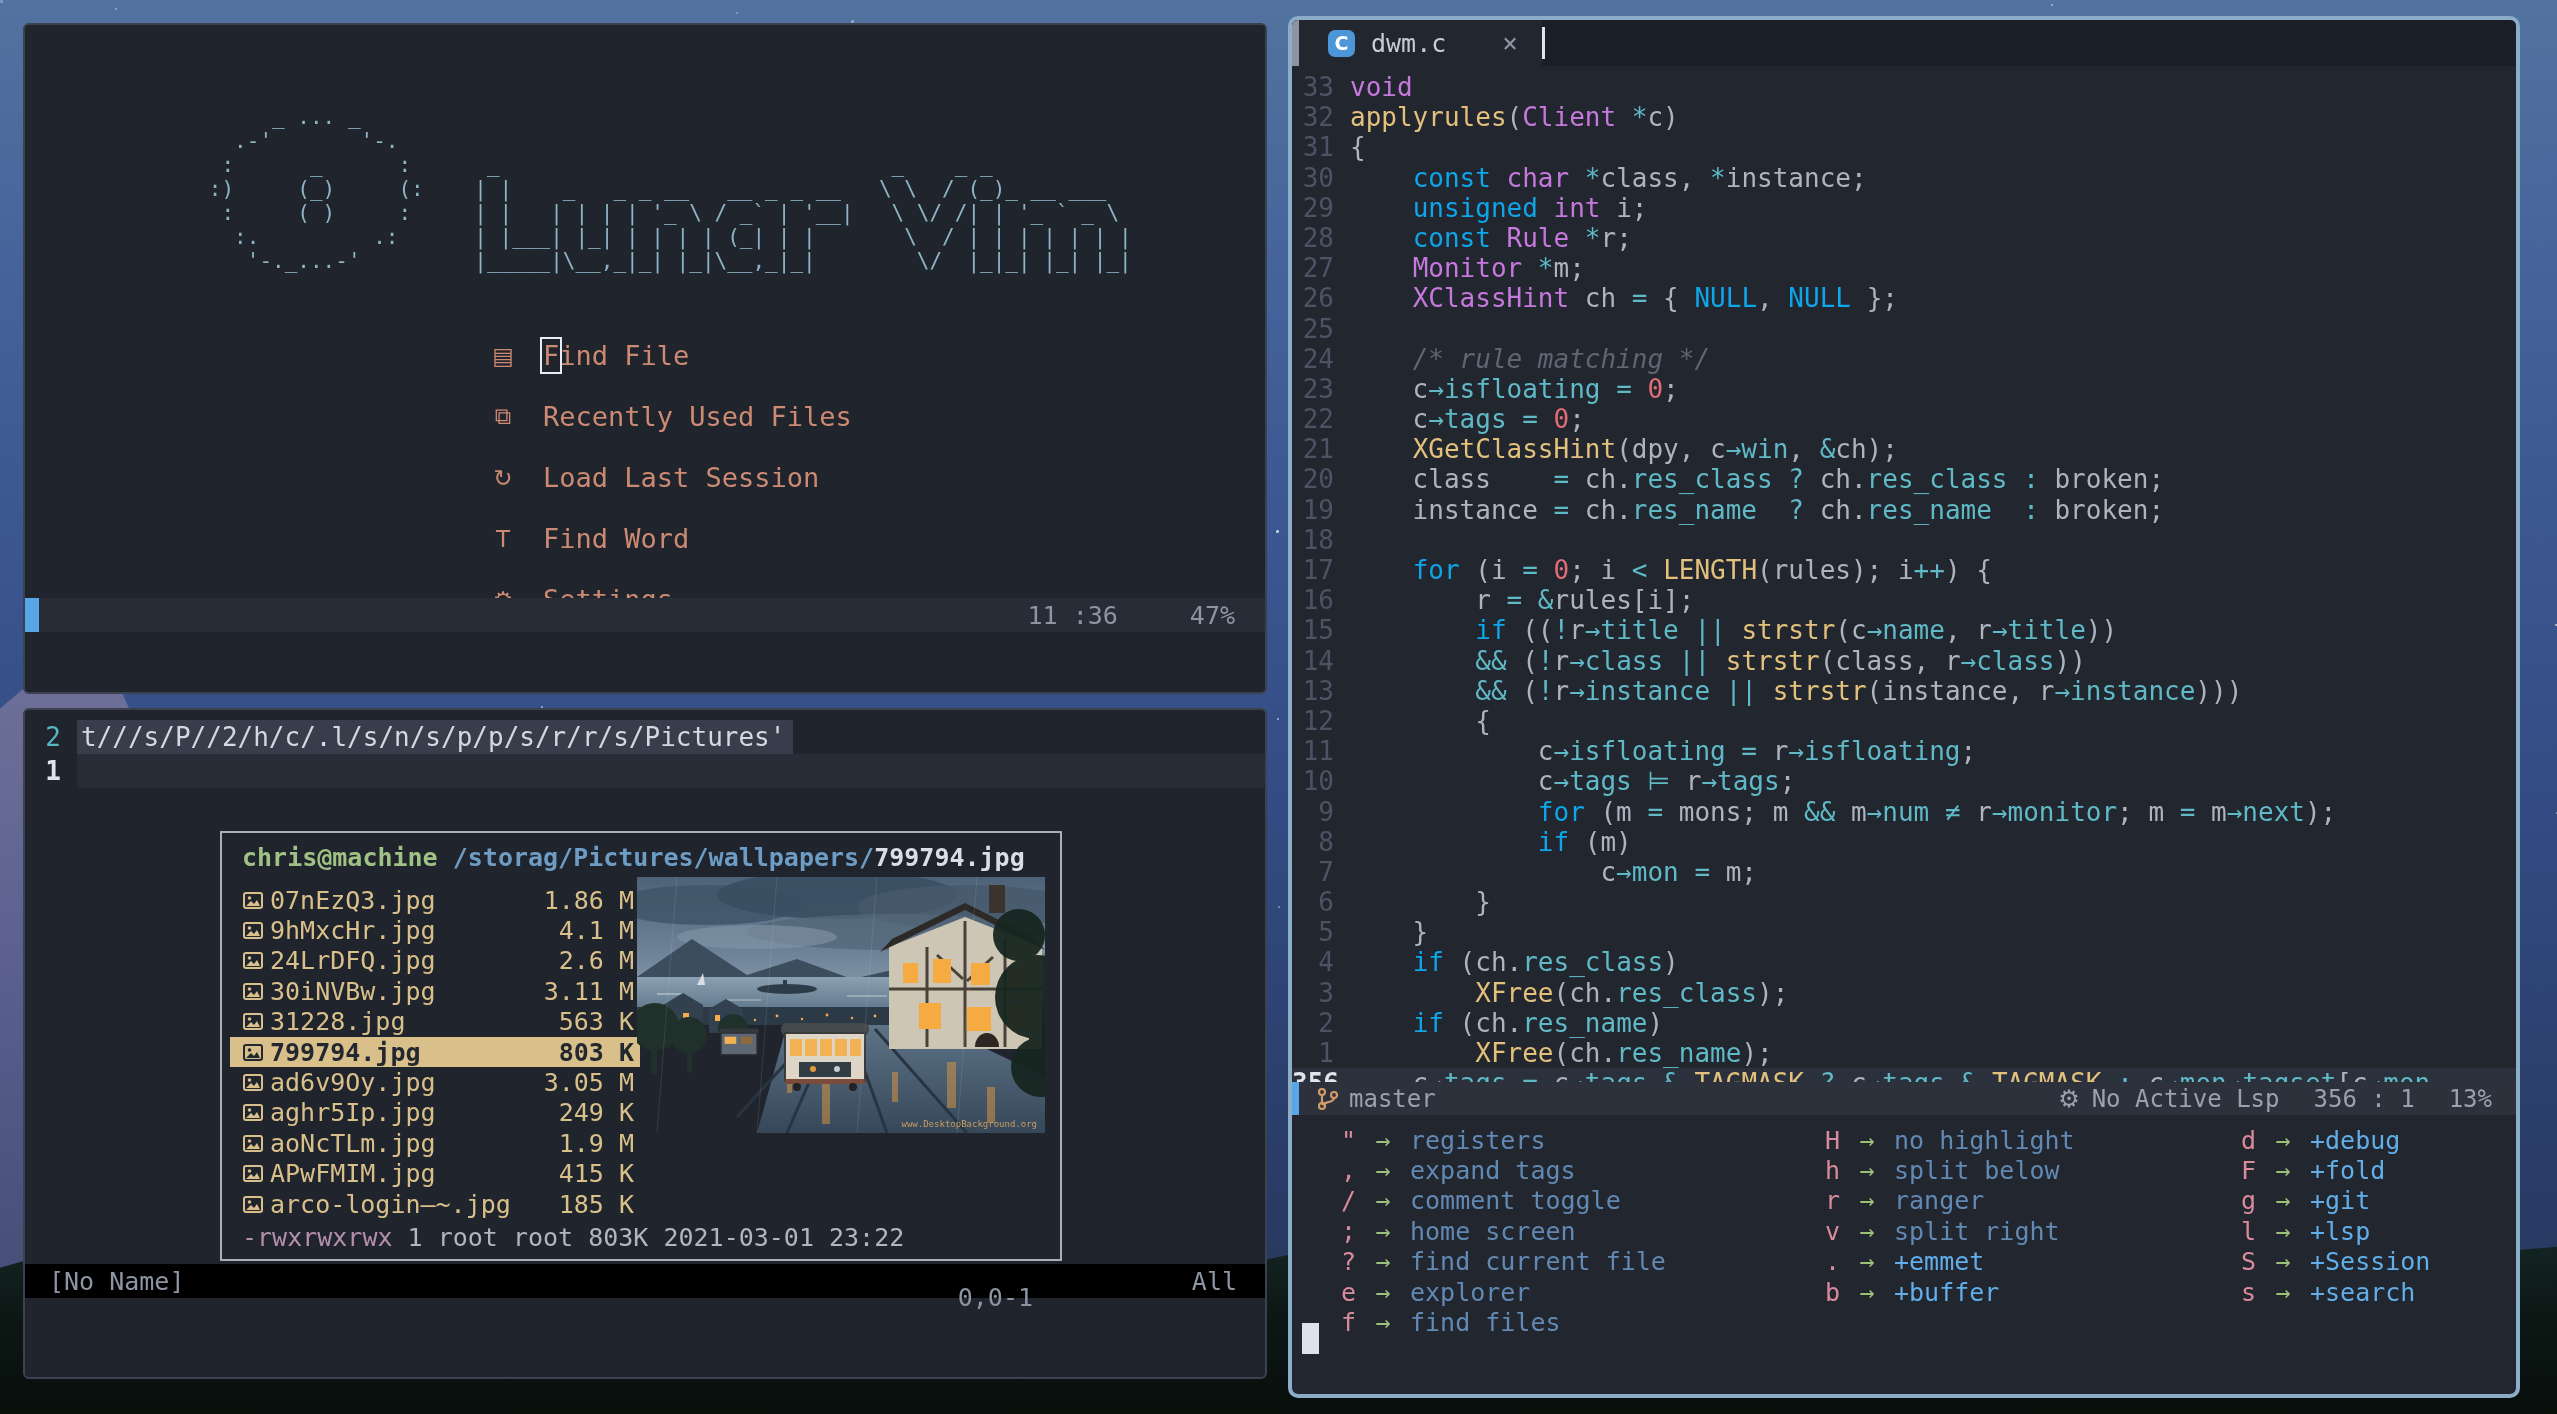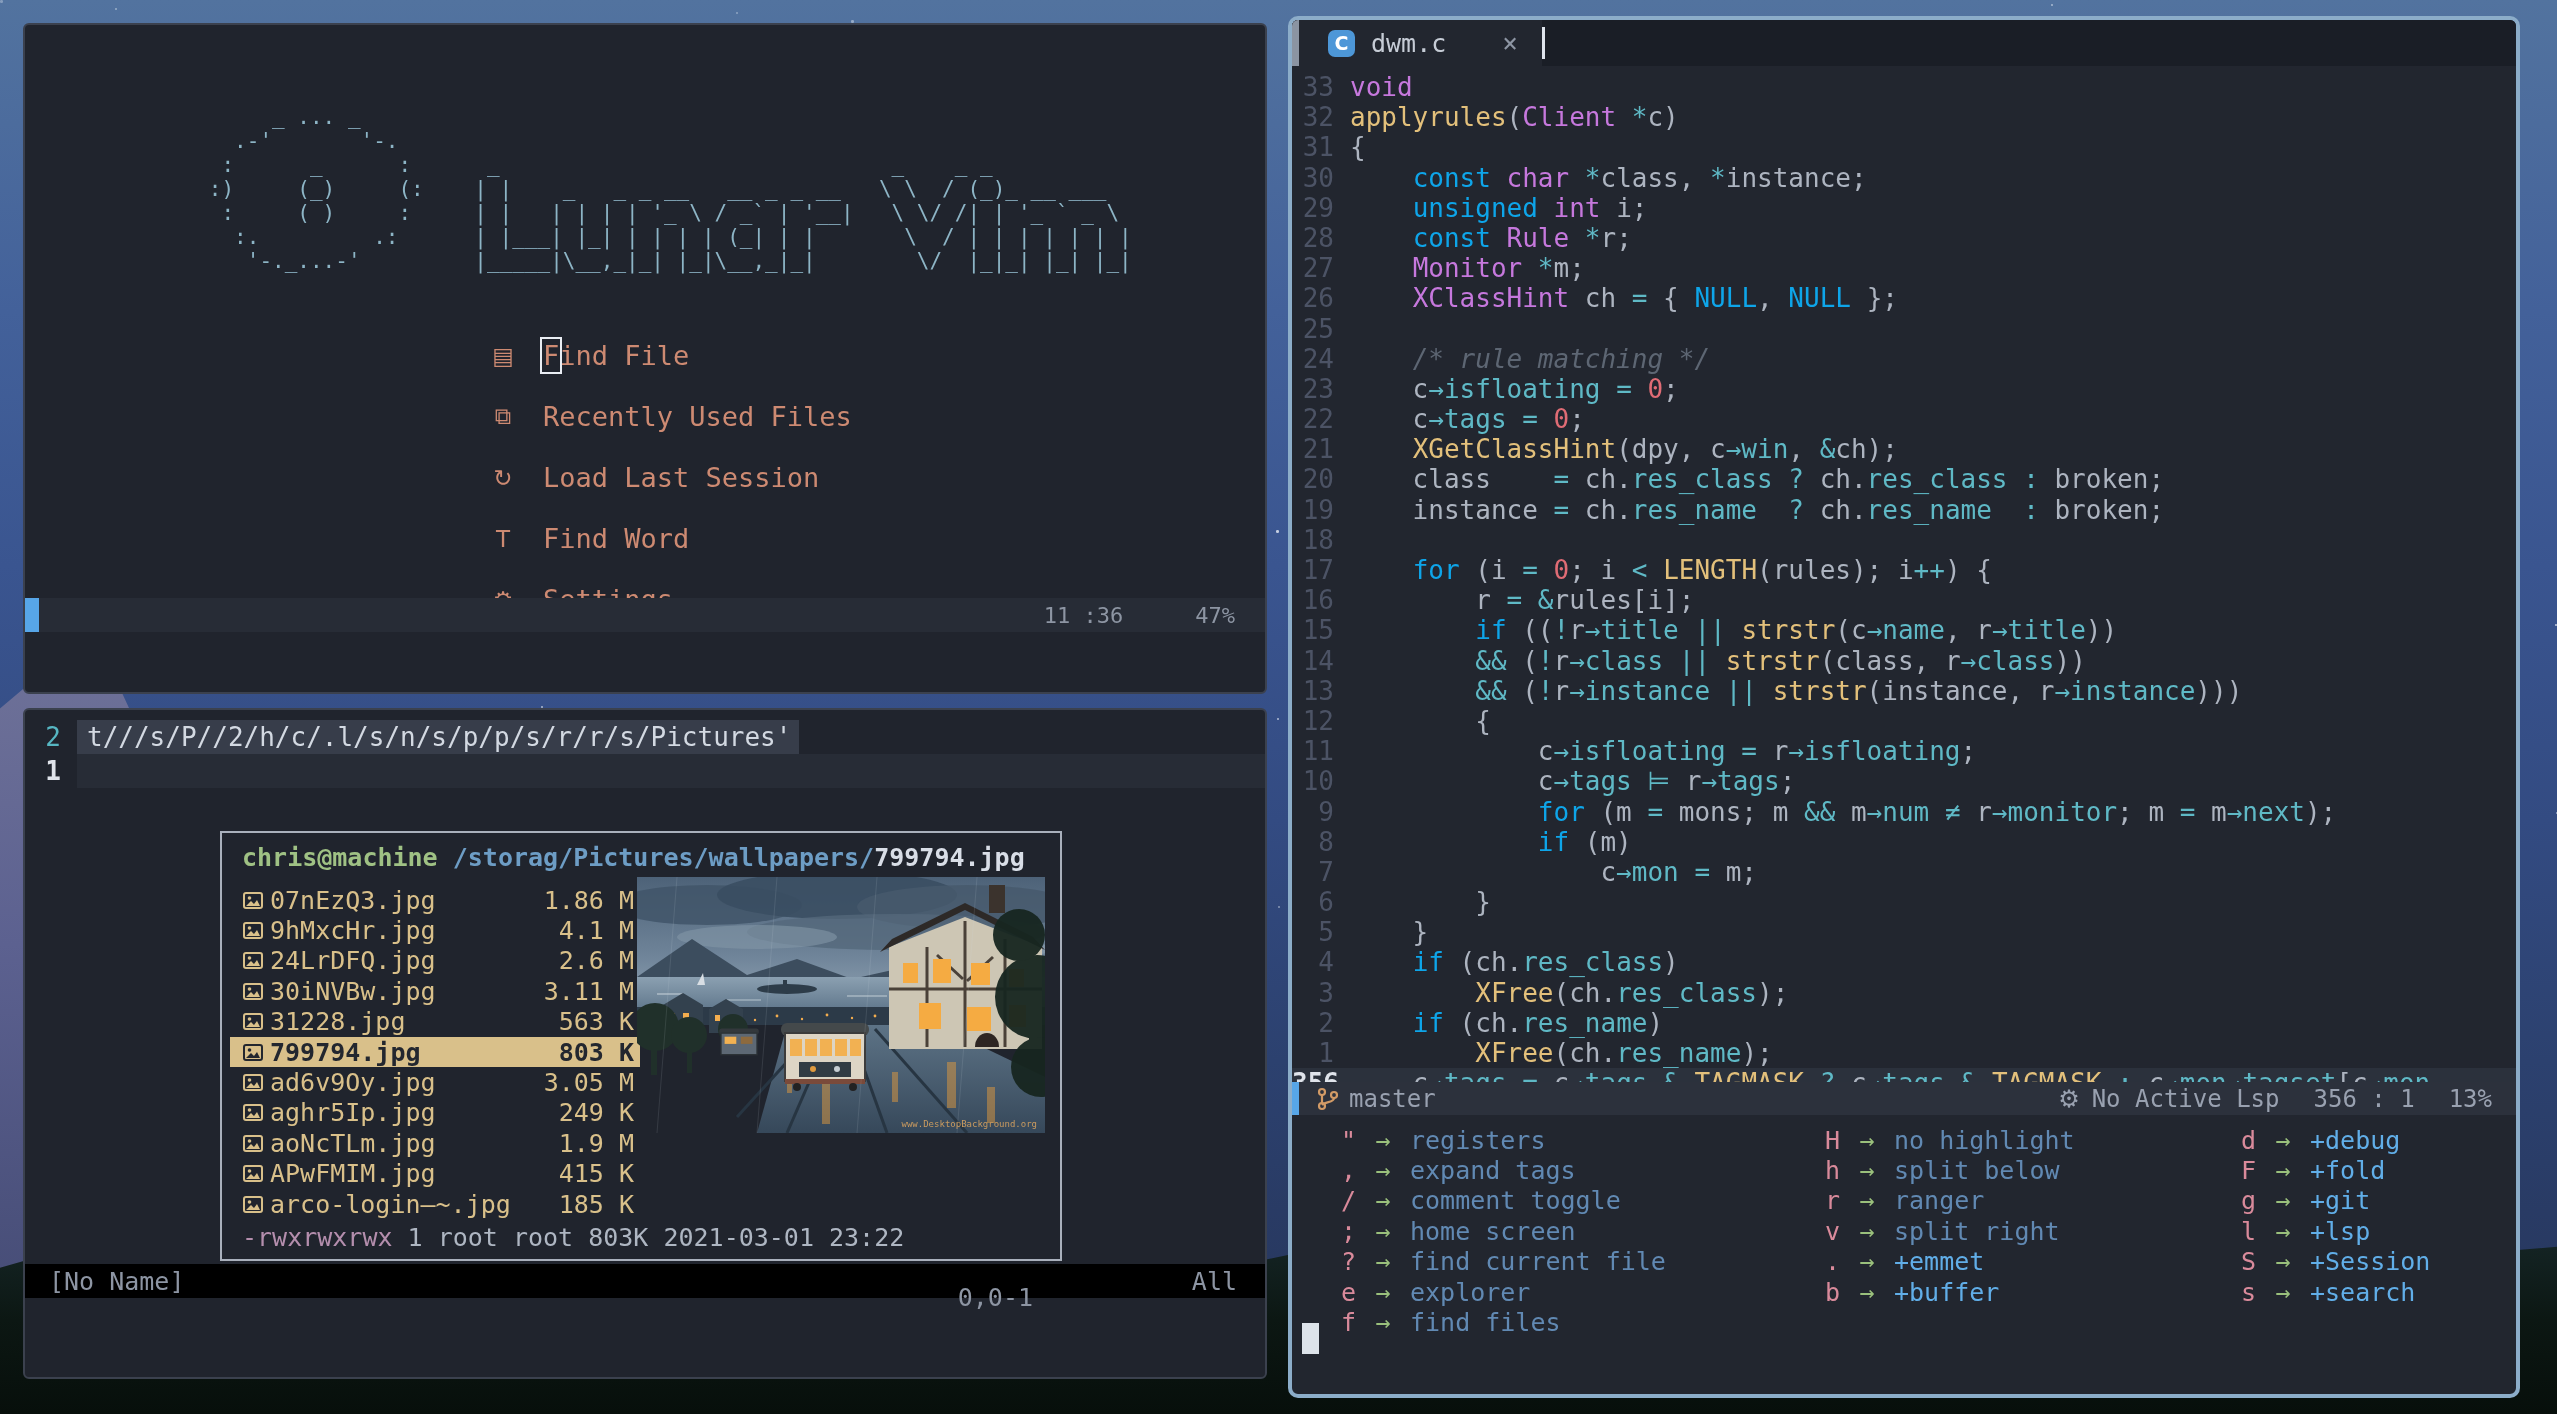--- a/index.html
+++ b/index.html
@@ -25,33 +25,33 @@
           background:#22262f; border:4px solid #8cadc9; border-radius:10px; }
 
   
   .logo { position:absolute; top:80px; left:50%; transform:translateX(-50%);
           color:#8db5c6; font-size:21px; line-height:24px; white-space:pre; }
   .menu { position:absolute; top:300px; left:460px; }
   .menu-item { height:61px; display:flex; align-items:center; color:#cd8a72; font-size:27px; }
   .menu-icon { width:36px; text-align:center; font-size:23px; font-family:"DejaVu Sans",sans-serif; margin-right:22px; }
   .cursor-cell { outline:2px solid #e9edf3; outline-offset:1px; }
   .statusline { position:absolute; left:0; right:0; display:flex; align-items:center; color:#8d95a3; }
-  .sl1 { top:573px; height:34px; background:#272c36; font-size:22px; }
+  .sl1 { top:573px; height:34px; background:#272c36; font-size:25px; }
   .sl2 { top:554px; height:34px; background:#000000; font-size:25px; }
   .mode-block { width:14px; height:100%; background:#57a6e8; }
   .sl-right { position:absolute; right:30px; display:flex; }
   .sl-gap { margin-left:72px; }
 
   
   .srows { position:absolute; top:10px; left:0; right:0; }
   .srow { height:34px; display:flex; font-size:26px; line-height:34px; white-space:pre; }
   .snum { width:52px; min-width:52px; text-align:right; padding-right:16px; }
   .num-rel { color:#56b6c2; }
   .num-cur { color:#e0e4eb; font-weight:bold; }
-  .sband { background:#373d4a; color:#d3d9e2; padding:0 8px 0 10px; }
+  .sband { background:#373d4a; color:#d3d9e2; padding:0 8px 0 4px; }
   .cursorline-band { flex:1; background:#272c36; }
   .picker { position:absolute; left:195px; top:121px; width:842px; height:430px;
             border:2px solid #a9b0bc; background:#20242d; font-size:25px; }
   .picker-header { position:absolute; top:10px; left:20px; font-weight:bold; white-space:pre; }
   .ph-user { color:#9fc184; } .ph-path { color:#6d9dc5; } .ph-file { color:#d9dee7; }
   .file-list { position:absolute; top:52px; left:8px; width:410px; }
   .file-row { height:30.4px; display:flex; align-items:center; color:#d9c08a; padding:0 6px; }
   .file-row.selected { background:#d9c08a; color:#23272f; font-weight:bold; }
   .f-icon { width:34px; display:flex; align-items:center; justify-content:center; }
   .f-icon svg { width:20px; height:17px; }

